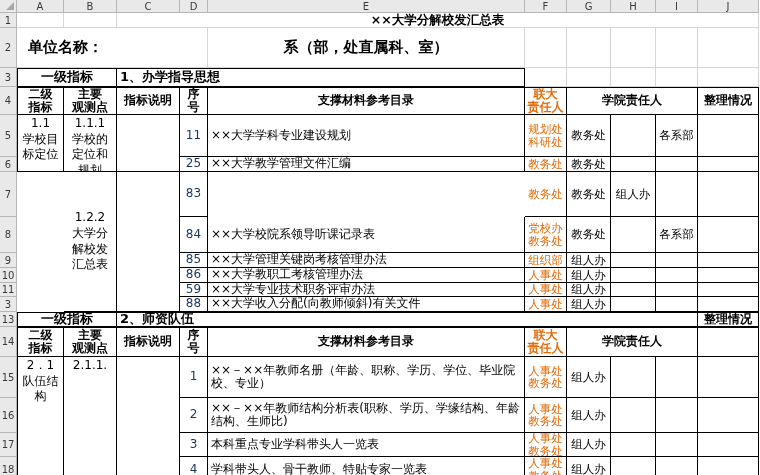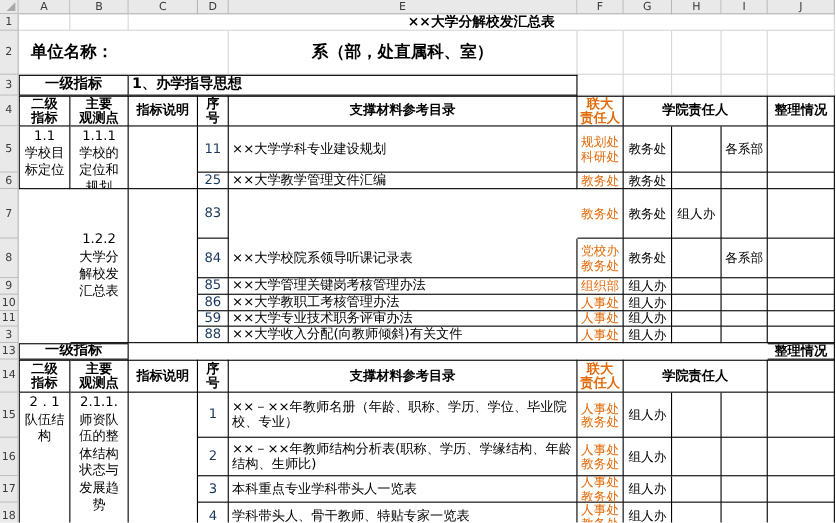--- a/index.html
+++ b/index.html
@@ -181,20 +181,21 @@
 
   <div class="cell tc navy" style="grid-area:13/5">88</div>
   <div class="cell tc le" style="grid-area:13/6">××大学收入分配(向教师倾斜)有关文件</div>
   <div class="cell tc sm orange" style="grid-area:13/7">人事处</div>
   <div class="cell tc sm" style="grid-area:13/8">组人办</div>
   <div class="cell tc sm" style="grid-area:13/9"></div>
   <div class="cell tc sm" style="grid-area:13/10"></div>
   <div class="cell tc" style="grid-area:13/11"></div>
 
   <div class="cell tc bl bt lvl" style="grid-area:14/2/15/4">一级指标</div>
+  <div class="cell tc bt le lvl" style="grid-area:14/4/15/11">2、师资队伍</div>
   <div class="cell tc bt bold" style="grid-area:14/11">整理情况</div>
 
   <div class="cell tc bl bt hdr2" style="grid-area:15/2">
       <span>二级</span>
       <span>指标</span>
     </div>
   <div class="cell tc bt hdr2" style="grid-area:15/3">
       <span>主要</span>
       <span>观测点</span>
     </div>
@@ -210,21 +211,20 @@
     </div>
   <div class="cell tc bt bold" style="grid-area:15/8/16/11">学院责任人</div>
   <div class="cell tc bt" style="grid-area:15/11"></div>
 
   <div class="cell tc bl grp" style="grid-area:16/2/20/3">
       <span>2．1</span>
       <span>队伍结构</span>
     </div>
   <div class="cell tc grp" style="grid-area:16/3/20/4">
       <span>2.1.1.</span>
-      <span>师资队伍的整体结构状态与发展趋势</span>
     </div>
   <div class="cell tc" style="grid-area:16/4/20/5"></div>
 
   <div class="cell tc navy" style="grid-area:16/5">1</div>
   <div class="cell tc le" style="grid-area:16/6">××－××年教师名册（年龄、职称、学历、学位、毕业院校、专业）</div>
   <div class="cell tc sm orange" style="grid-area:16/7">人事处教务处</div>
   <div class="cell tc sm" style="grid-area:16/8">组人办</div>
   <div class="cell tc sm" style="grid-area:16/9"></div>
   <div class="cell tc sm" style="grid-area:16/10"></div>
   <div class="cell tc" style="grid-area:16/11"></div>

